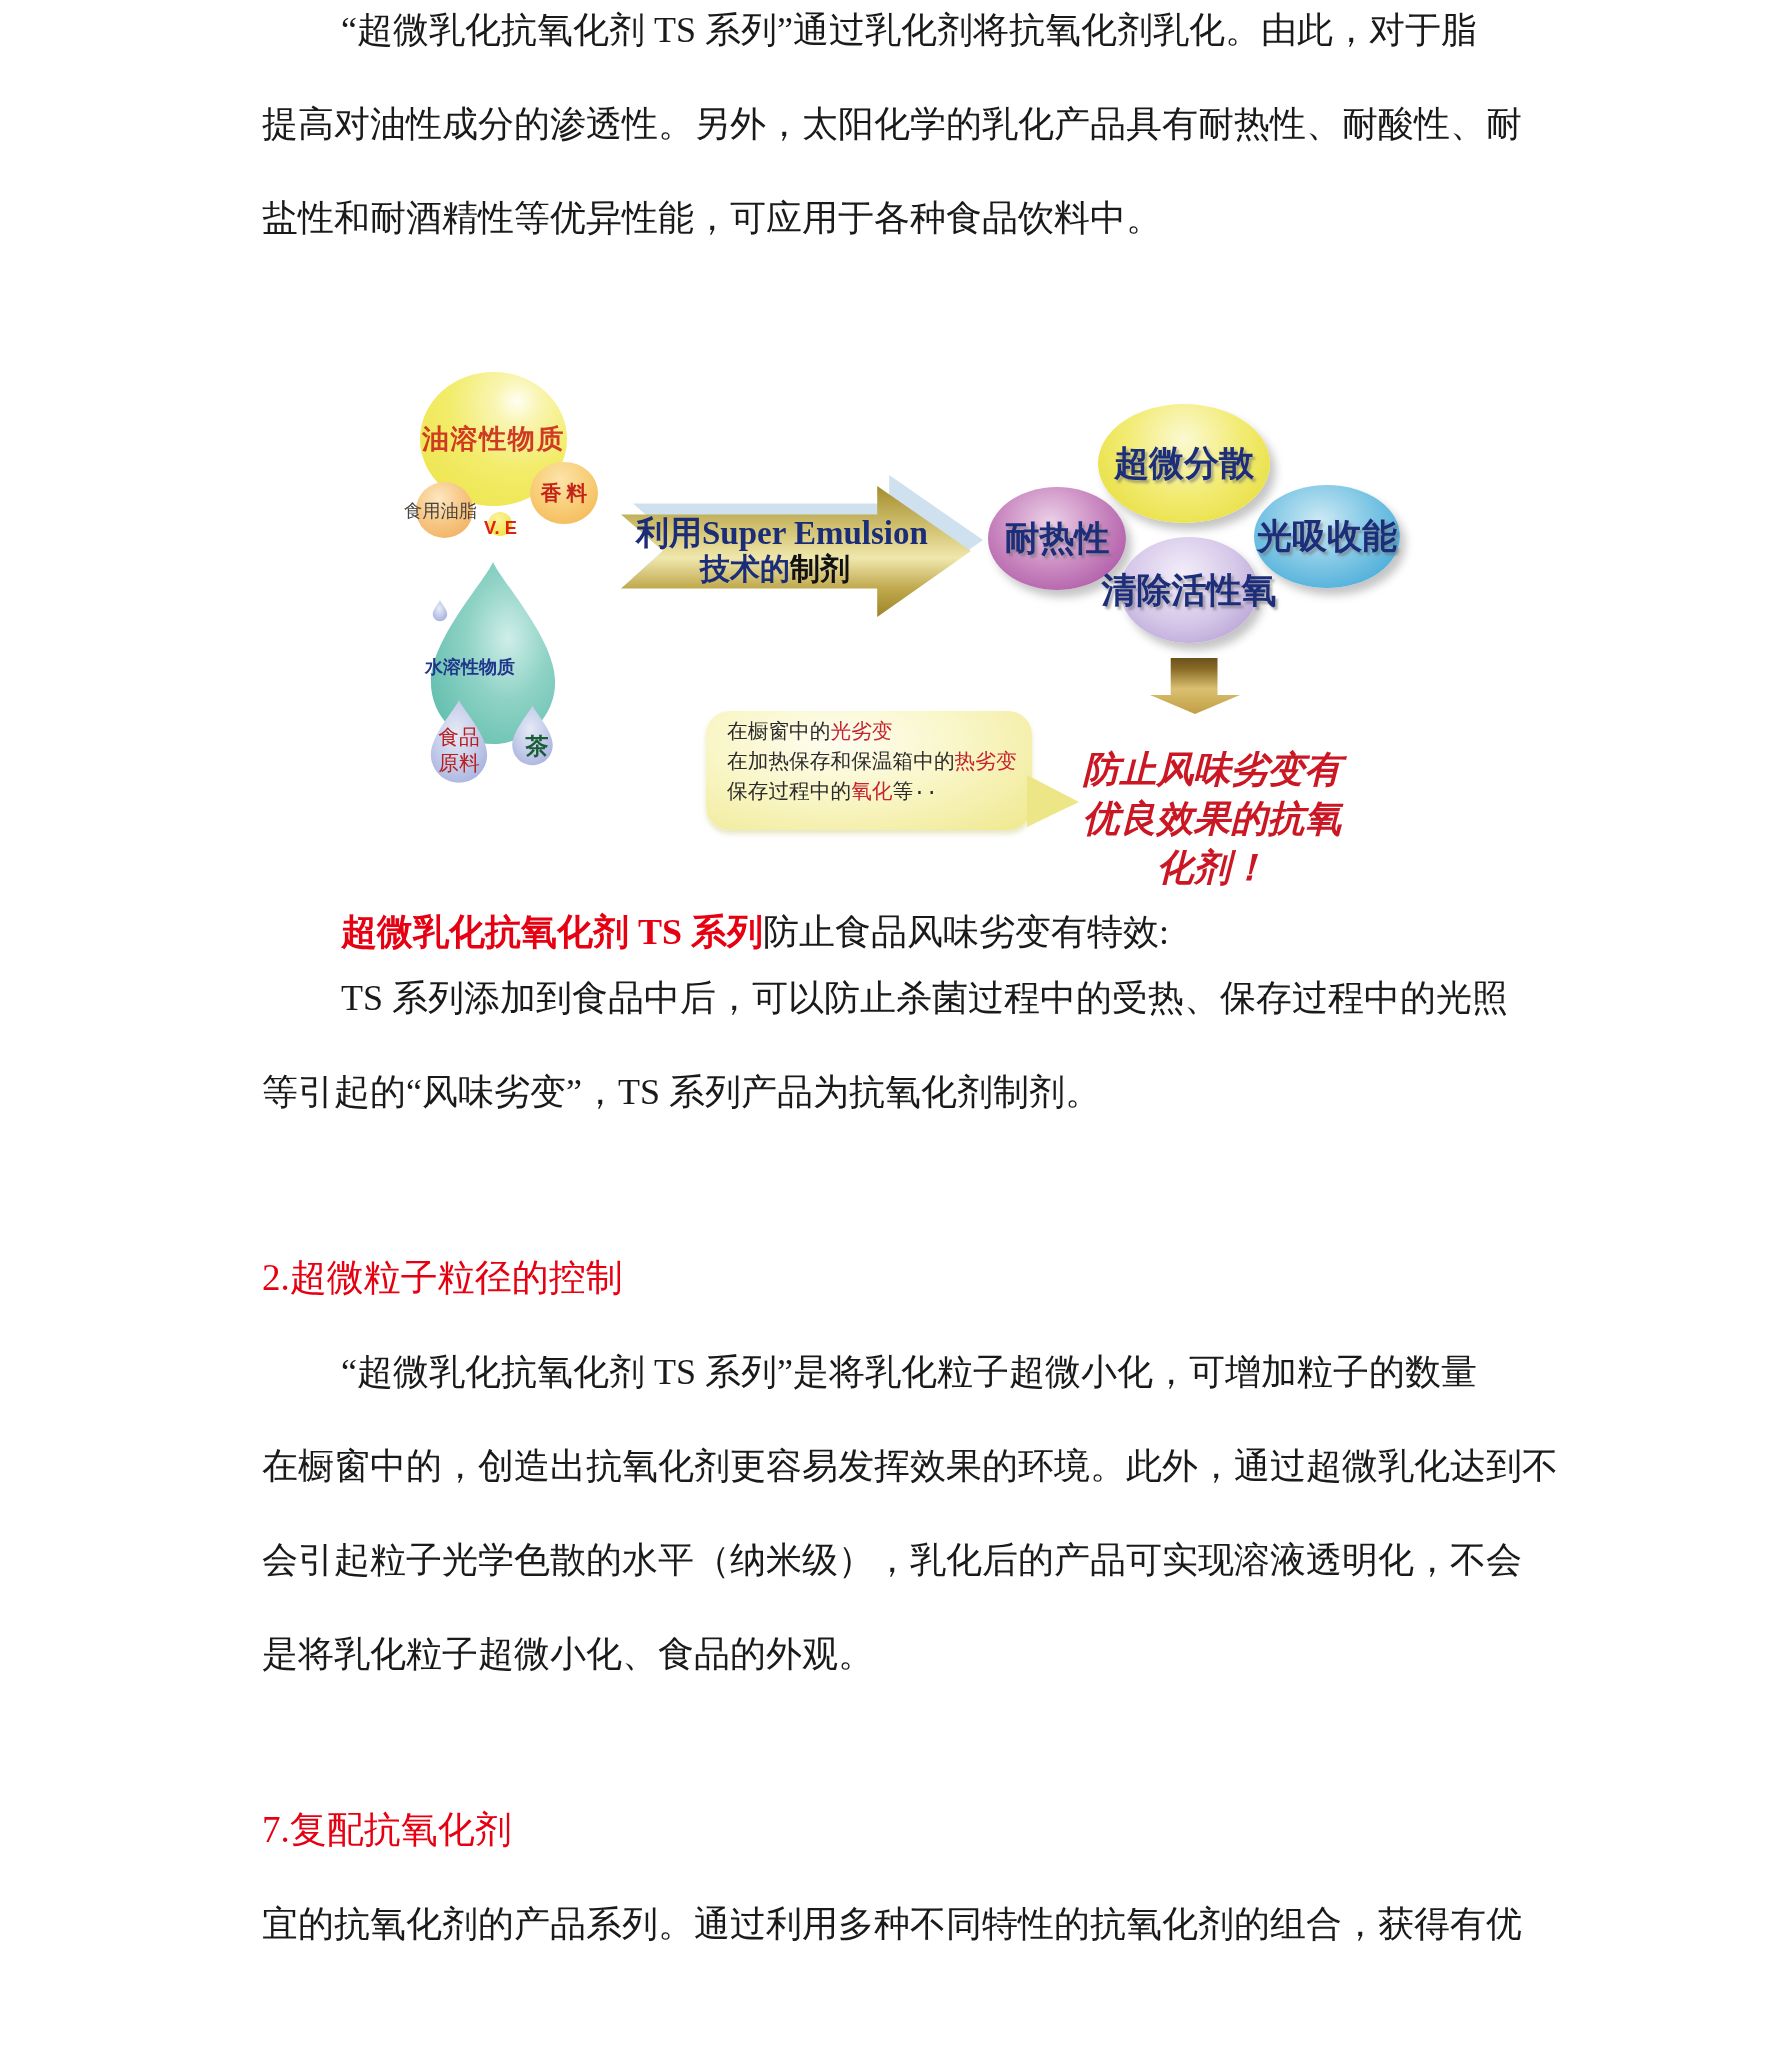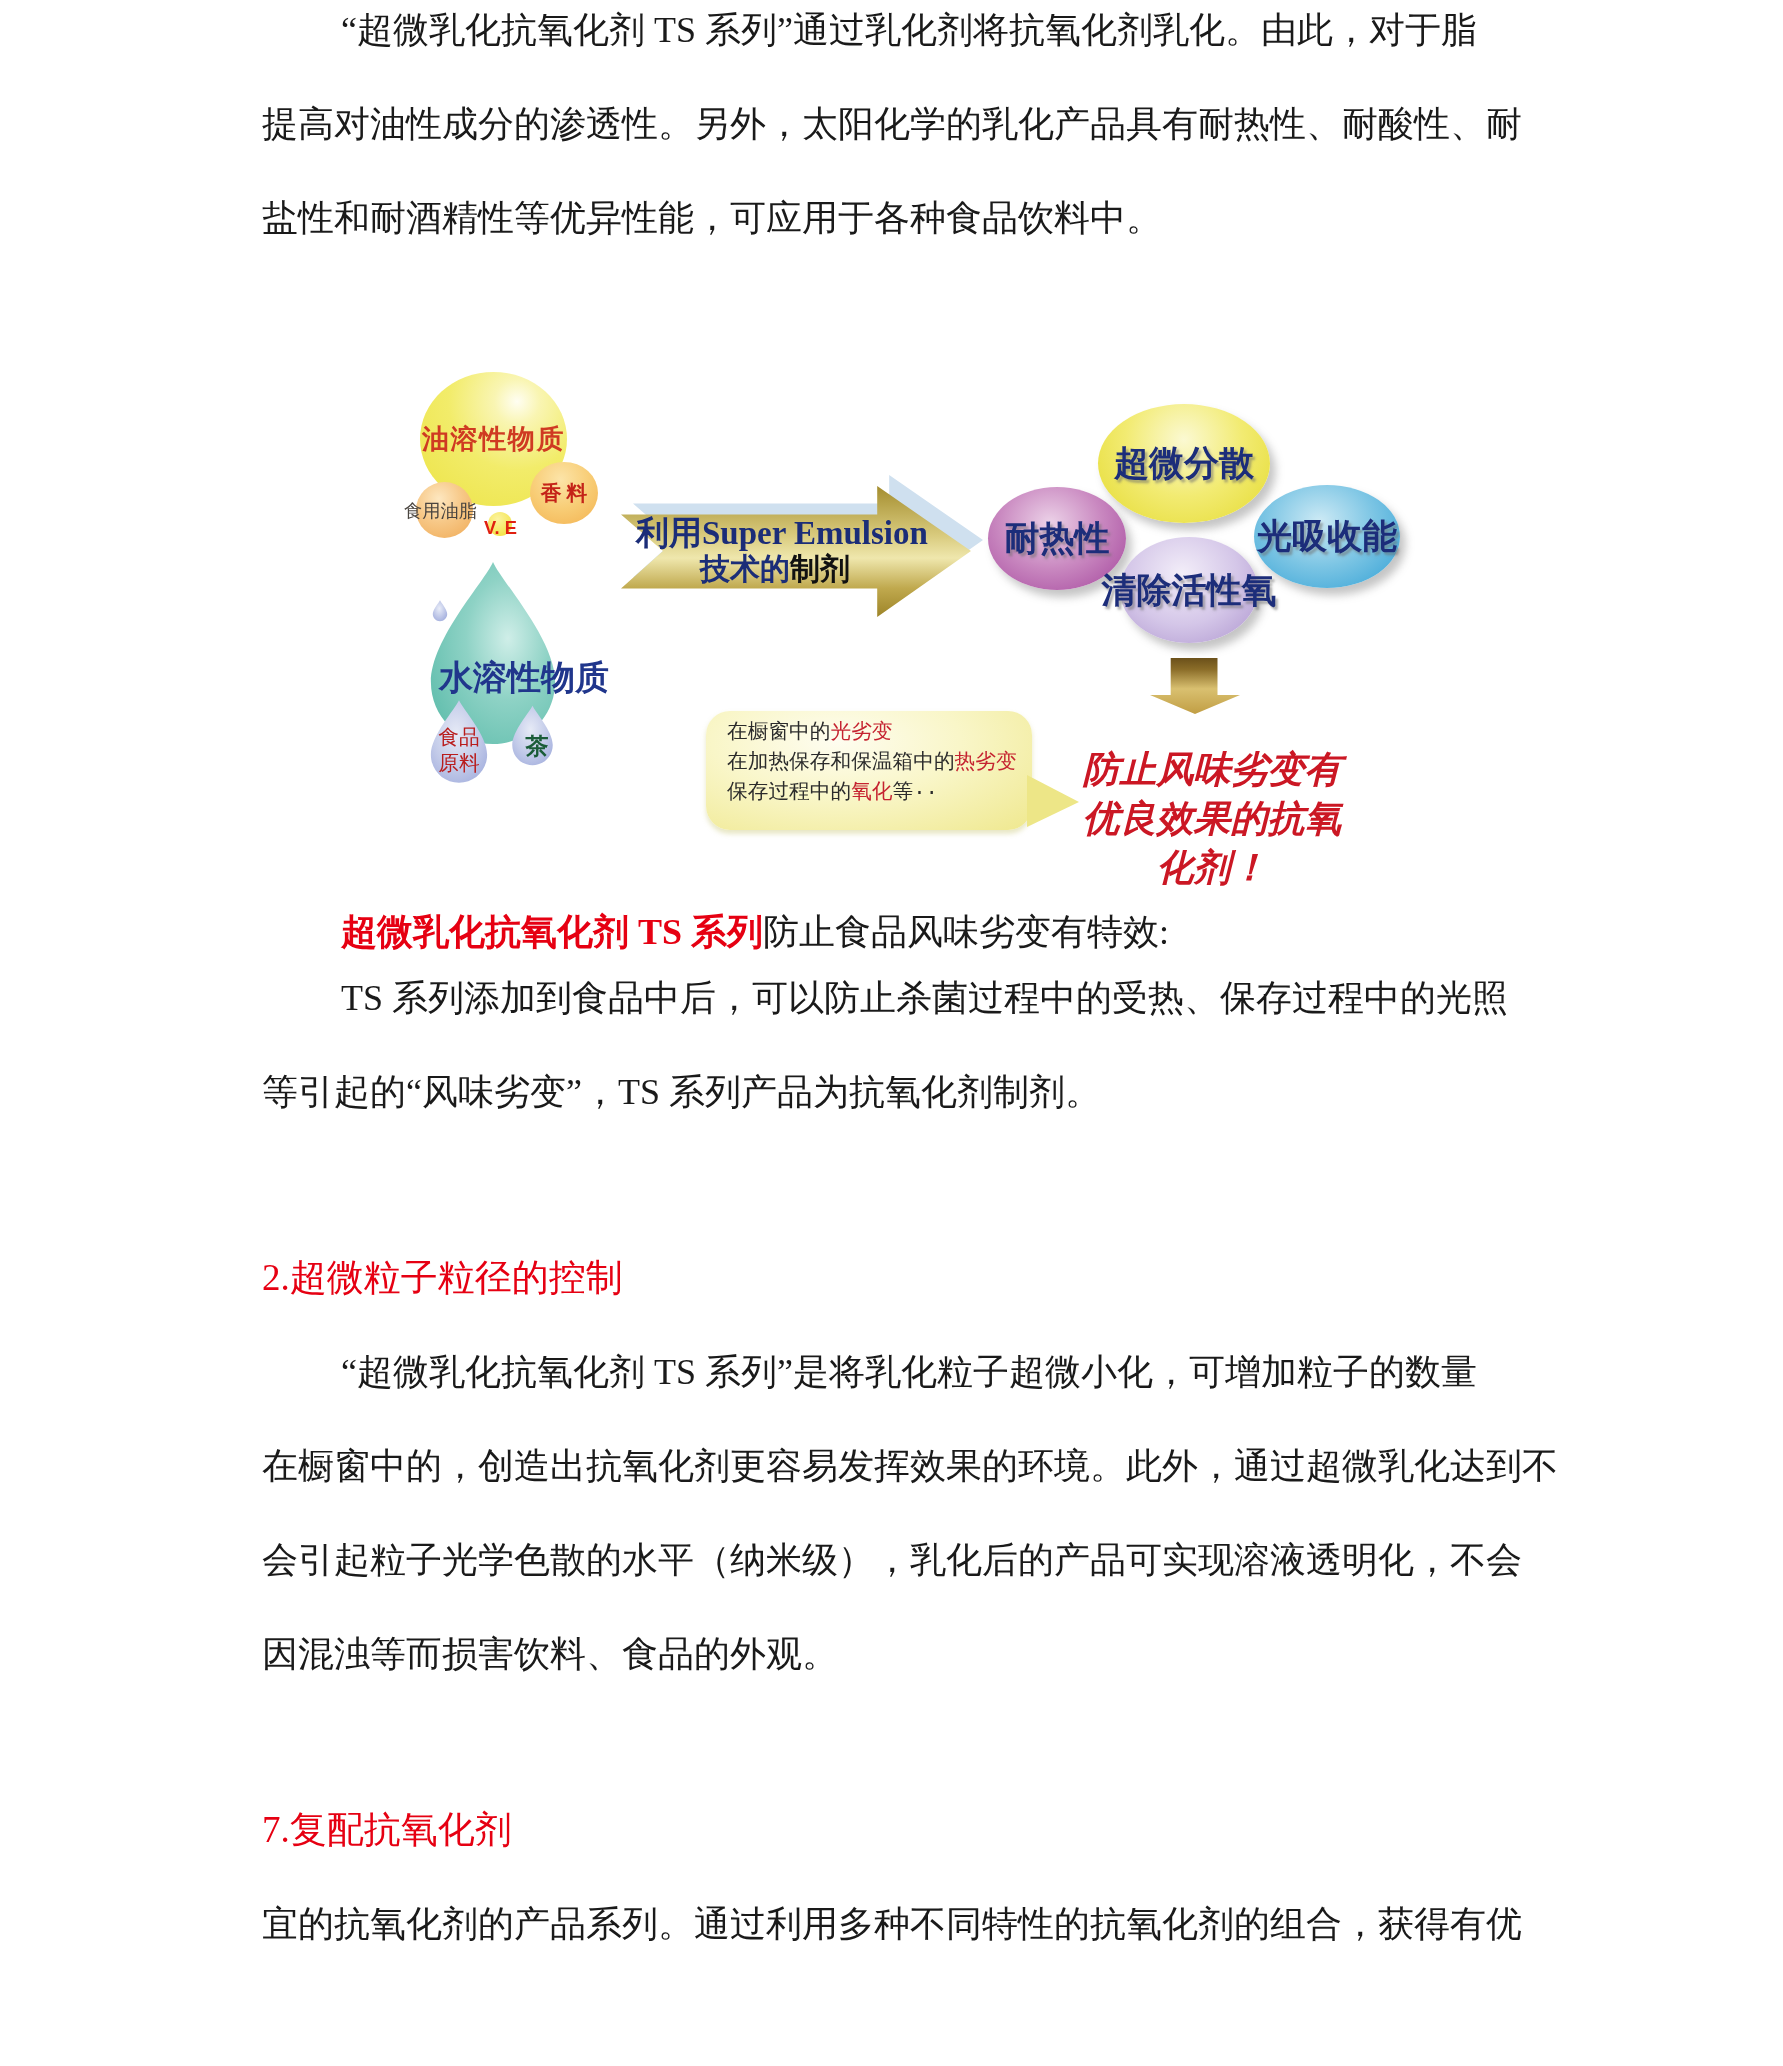--- a/index.html
+++ b/index.html
@@ -33,21 +33,21 @@
     background:radial-gradient(circle at 40% 30%,#fde7c0 0%,#f7c887 45%,#efa954 100%);}
   .fat-lbl{left:404px;top:498px;font-size:18.3px;color:#4a4540;}
   .spice-bubble{left:530px;top:462px;width:68px;height:62px;
     background:radial-gradient(circle at 45% 28%,#fce4a8 0%,#f8cd76 50%,#f3b14f 100%);}
   .spice-bubble span{color:#c42318;font-weight:bold;font-size:20.7px;}
   .ve-circle{left:488px;top:512px;width:24px;height:24px;
     background:radial-gradient(circle at 40% 30%,#fcf3a0,#f0df30);}
   .ve-lbl{left:478px;top:517px;width:45px;text-align:center;font-size:18.3px;font-weight:bold;color:#e02010;
     font-family:"Liberation Sans",sans-serif;}
   
-  .drop-lbl-main{left:439px;top:655px;width:132px;text-align:center;font-size:34px;font-weight:bold;color:#20368c;}
+  .drop-lbl-main{left:404px;top:655px;width:132px;text-align:center;font-size:18px;font-weight:bold;color:#20368c;}
   .food-lbl{left:427px;top:724px;width:64px;text-align:center;font-size:20.7px;line-height:26px;color:#b91c1c;}
   .tea-lbl{left:513px;top:731px;width:48px;text-align:center;font-size:23px;font-weight:bold;color:#1a5c38;}
   
   .rarrow,.rarrow-shadow{
     left:621px;top:486px;width:350px;height:131px;
     clip-path:polygon(0% 21.8%,73.2% 21.8%,73.2% 0%,100% 49.7%,73.2% 100%,73.2% 78.2%,0% 78.2%,12% 49.7%);
   }
   .rarrow{background:linear-gradient(180deg,#a48d2e 0%,#d9cb7e 38%,#efe7ad 55%,#c0a94e 78%,#9d8428 100%);}
   .rarrow-shadow{left:633px;top:475px;background:#cfe0ef;}
   .rarrow-label{left:636px;top:515px;width:278px;text-align:center;
@@ -198,20 +198,20 @@
 <div class="para" style="top:951px">
   <div class="doc-line ind">TS 系列添加到食品中后，可以防止杀菌过程中的受热、保存过程中的光照</div>
   <div class="doc-line">等引起的“风味劣变”，TS 系列产品为抗氧化剂制剂。</div>
 </div>
 
 <div class="heading" style="top:1231px">2.超微粒子粒径的控制</div>
 <div class="para" style="top:1325px">
   <div class="doc-line ind">“超微乳化抗氧化剂 TS 系列”是将乳化粒子超微小化，可增加粒子的数量</div>
   <div class="doc-line">在橱窗中的，创造出抗氧化剂更容易发挥效果的环境。此外，通过超微乳化达到不</div>
   <div class="doc-line">会引起粒子光学色散的水平（纳米级），乳化后的产品可实现溶液透明化，不会</div>
-  <div class="doc-line">因混浊等而损害饮料、食品的外观。</div>
+  <div class="doc-line">是将乳化粒子超微小化、食品的外观。</div>
 </div>
 
 <div class="heading" style="top:1783px">7.复配抗氧化剂</div>
 <div class="para" style="top:1877px">
   <div class="doc-line">宜的抗氧化剂的产品系列。通过利用多种不同特性的抗氧化剂的组合，获得有优</div>
 </div>
 
 
 </body></html>

